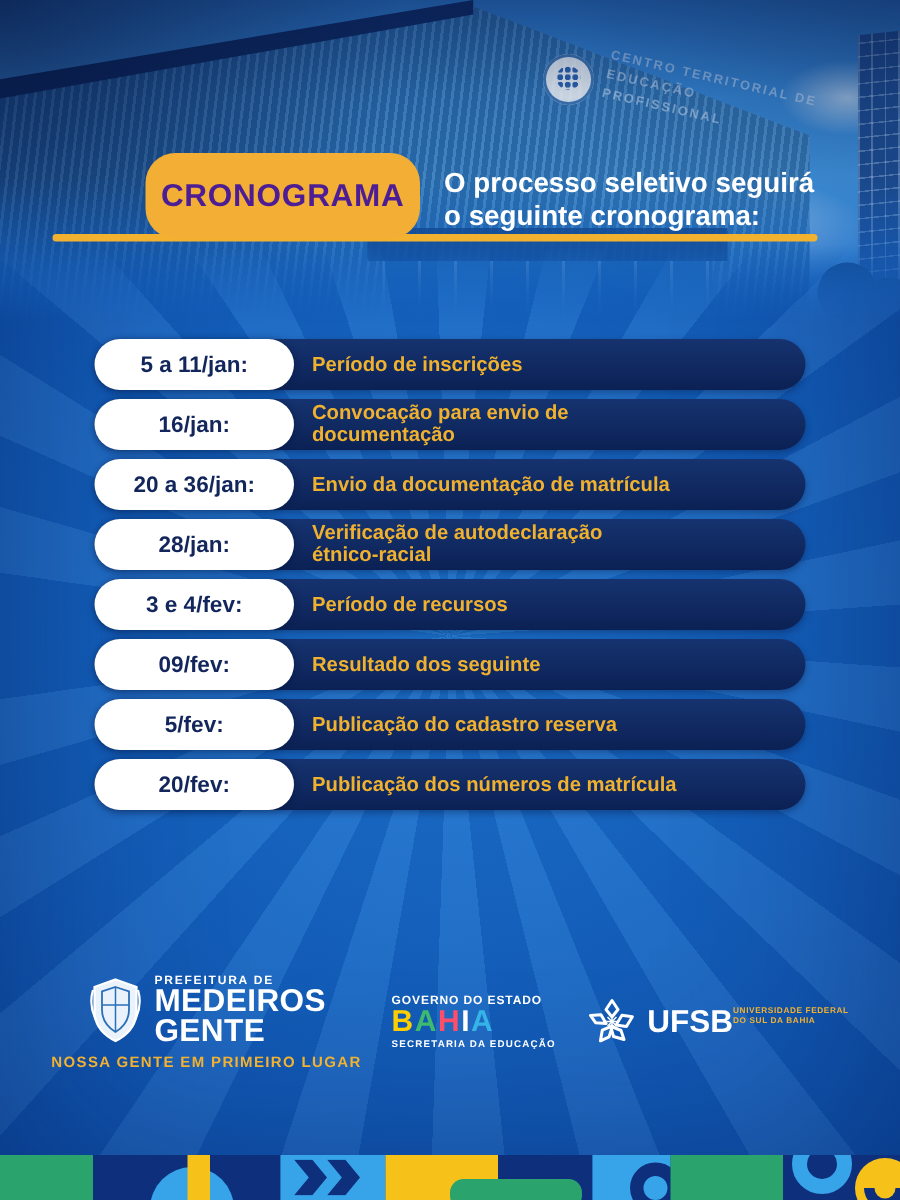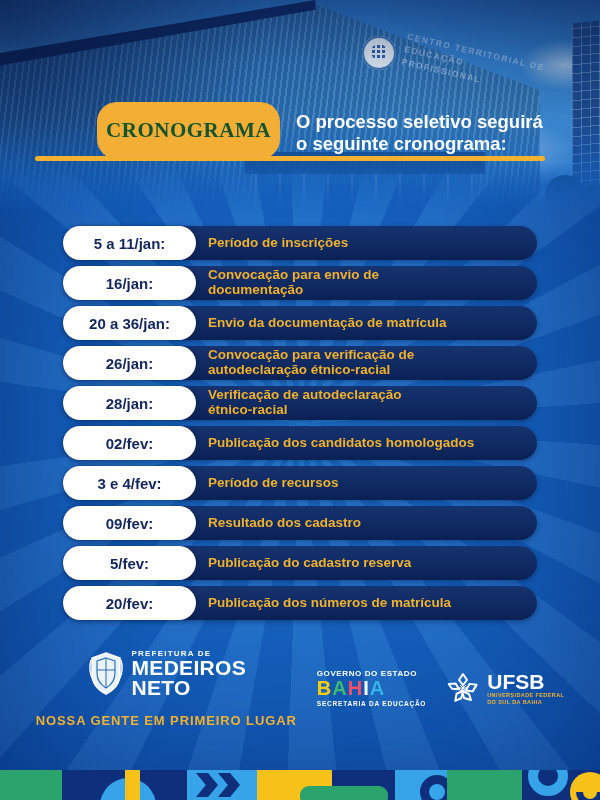--- a/index.html
+++ b/index.html
@@ -35,47 +35,47 @@
     background:radial-gradient(circle,#2a5fae 0 2px,transparent 2px) 0 0/5px 5px;}
   .sign-text{position:absolute;left:402px;top:52px;transform:rotate(13deg);color:rgba(215,232,252,.55);
     font-size:8.5px;font-weight:700;letter-spacing:1.5px;line-height:1.5;white-space:pre-line;}
   .photo-shade{position:absolute;inset:0;
     background:linear-gradient(180deg,rgba(7,22,66,.45) 0%,rgba(7,22,66,.10) 30%,rgba(20,95,190,0) 55%,rgba(18,97,194,.85) 96%),
                radial-gradient(circle at 0% 0%,rgba(4,14,48,.6),rgba(4,14,48,0) 42%),
                radial-gradient(circle at 100% 0%,rgba(4,14,48,.25),rgba(4,14,48,0) 35%);}
   
   .rule{position:absolute;left:35px;top:156px;width:510px;height:5px;background:#f2b230;border-radius:3px;z-index:2;}
   .badge{position:absolute;left:97px;top:102px;width:183px;height:57px;background:#f2ae35;border-radius:20px;z-index:3;
-    display:flex;align-items:center;justify-content:center;color:#14532d;font-size:21px;font-weight:800;letter-spacing:.5px;font-family:Liberation Serif, serif;}
+    display:flex;align-items:center;justify-content:center;color:#4c1d95;font-size:21px;font-weight:800;letter-spacing:.5px;}
   .intro{position:absolute;left:296px;top:111px;z-index:3;color:#ffffff;font-size:18.5px;font-weight:700;line-height:1.18;}
   
   .list{position:absolute;left:63px;top:226px;width:474px;display:flex;flex-direction:column;gap:6px;z-index:2;}
   .row{position:relative;height:34px;border-radius:17px;
     background:linear-gradient(180deg,#16336f 0%,#0b2155 100%);
     box-shadow:0 2px 5px rgba(3,14,48,.35);display:flex;align-items:center;}
   .date{position:absolute;left:0;top:0;width:133px;height:34px;background:#ffffff;border-radius:17px;
     display:flex;align-items:center;justify-content:center;color:#13265c;font-size:15px;font-weight:700;
     box-shadow:1px 0 4px rgba(3,14,48,.3);}
   .desc{margin-left:145px;padding-right:8px;color:#f0b12f;font-size:13.5px;font-weight:700;line-height:1.1;white-space:pre-line;}
   
   .footer{position:absolute;left:0;top:649px;width:600px;display:flex;align-items:center;justify-content:center;gap:20px;z-index:2;color:#fff;}
   .med-group{display:flex;flex-direction:column;align-items:center;}
   .med-top{display:flex;align-items:center;gap:7px;}
   .med-names{display:flex;flex-direction:column;}
   .pref-small{font-size:8px;font-weight:700;letter-spacing:1.2px;}
   .pref-big{font-size:21px;font-weight:800;line-height:.95;letter-spacing:.3px;}
-  .slogan{margin-top:15px;color:#f2b230;font-size:13px;font-weight:800;letter-spacing:.9px;}
+  .slogan{margin-top:5px;color:#f2b230;font-size:10px;font-weight:800;letter-spacing:.9px;}
   .sec-block{font-size:11px;font-weight:600;line-height:1.25;}
   .sec-bold{font-weight:800;}
   .bahia-block{display:flex;flex-direction:column;align-items:flex-start;}
   .gov-top{font-size:8px;font-weight:800;letter-spacing:.6px;}
   .bahia-word{font-size:20px;font-weight:800;letter-spacing:1px;line-height:1;}
   .gov-bottom{font-size:6.5px;font-weight:600;letter-spacing:.8px;margin-top:2px;}
   .ufsb-block{display:flex;align-items:center;gap:7px;}
-  .ufsb-text{display:flex;flex-direction:column;}
+  .ufsb-text{display:flex;flex-direction:row;}
   .ufsb-name{font-size:21px;font-weight:800;line-height:1;}
   .ufsb-sub{color:#f2b230;font-size:5.5px;font-weight:700;letter-spacing:.4px;line-height:1.3;white-space:pre-line;}
   
   .band{position:absolute;left:0;bottom:0;width:600px;height:30px;z-index:2;overflow:hidden;}
   .seg{position:absolute;top:0;height:30px;}
   .dome{position:absolute;left:100px;top:8px;width:56px;height:56px;border-radius:50%;background:#37a3e8;}
   .dome-bar{position:absolute;left:125px;top:0;width:15px;height:30px;background:#f6c21a;}
   .chev{position:absolute;top:3px;width:22px;height:24px;background:#0d2f7c;
     clip-path:polygon(0 0,55% 0,100% 50%,55% 100%,0 100%,45% 50%);}
   .grect{position:absolute;left:300px;top:16px;width:88px;height:20px;background:#2ba36d;border-radius:9px;}
@@ -125,45 +125,36 @@
       <div class="date">16/jan:</div>
       <div class="desc">Convocação para envio de
 documentação</div>
     </div>
 
     <div class="row">
       <div class="date">20 a 36/jan:</div>
       <div class="desc">Envio da documentação de matrícula</div>
     </div>
 
-    <div class="row">
-      <div class="date">26/jan:</div>
-      <div class="desc">Convocação para verificação de
-autodeclaração étnico-racial</div>
-    </div>
 
     <div class="row">
       <div class="date">28/jan:</div>
       <div class="desc">Verificação de autodeclaração
 étnico-racial</div>
     </div>
 
-    <div class="row">
-      <div class="date">02/fev:</div>
-      <div class="desc">Publicação dos candidatos homologados</div>
-    </div>
 
     <div class="row">
       <div class="date">3 e 4/fev:</div>
       <div class="desc">Período de recursos</div>
     </div>
 
     <div class="row">
       <div class="date">09/fev:</div>
-      <div class="desc">Resultado dos cadastro</div>
+      <div class="desc">Resultado dos seguinte</div>
     </div>
 
     <div class="row">
       <div class="date">5/fev:</div>
       <div class="desc">Publicação do cadastro reserva</div>
     </div>
 
     <div class="row">
       <div class="date">20/fev:</div>
       <div class="desc">Publicação dos números de matrícula</div>
@@ -178,21 +169,21 @@
           <path d="M19 3 L33 8 V24 C33 34 27 40 19 44 C11 40 5 34 5 24 V8 Z" fill="#eaf2fb" stroke="#ffffff" stroke-width="1.5"></path>
           <path d="M19 8 L28 11 V23 C28 30 24 35 19 38 C14 35 10 30 10 23 V11 Z" fill="none" stroke="#2a6fb8" stroke-width="1.2"></path>
           <line x1="19" y1="8" x2="19" y2="38" stroke="#2a6fb8" stroke-width="1"></line>
           <line x1="10" y1="20" x2="28" y2="20" stroke="#2a6fb8" stroke-width="1"></line>
           <path d="M4 10 Q1 20 6 30" fill="none" stroke="#ffffff" stroke-width="1.5"></path>
           <path d="M34 10 Q37 20 32 30" fill="none" stroke="#ffffff" stroke-width="1.5"></path>
         </svg>
         <div class="med-names">
           <span class="pref-small">PREFEITURA DE</span>
           <span class="pref-big">MEDEIROS</span>
-          <span class="pref-big">NETO</span>
+          <span class="pref-big">GENTE</span>
         </div>
       </div>
       <div class="slogan">NOSSA GENTE EM PRIMEIRO LUGAR</div>
     </div>
 
 
     <div class="bahia-block">
       <div class="gov-top">GOVERNO DO ESTADO</div>
       <div class="bahia-word"><span style="color: rgb(255, 206, 0);">B</span><span style="color: rgb(61, 186, 111);">A</span><span style="color: rgb(255, 77, 106);">H</span><span style="color: rgb(255, 255, 255);">I</span><span style="color: rgb(53, 180, 232);">A</span></div>
       <div class="gov-bottom">SECRETARIA DA EDUCAÇÃO</div>

